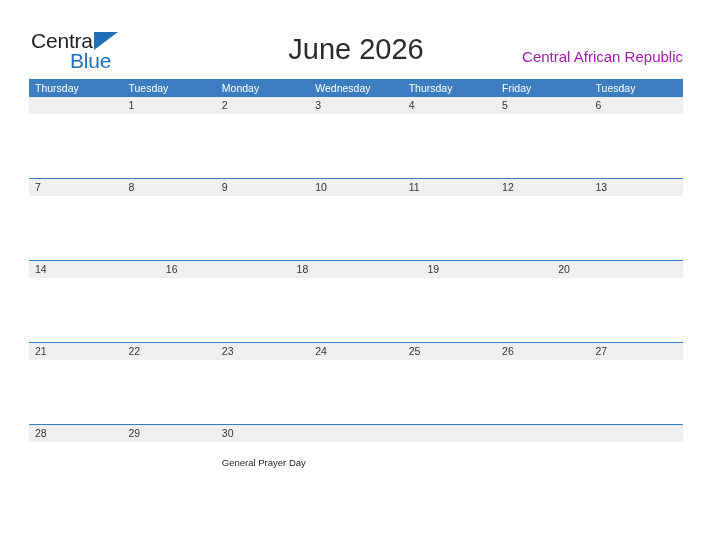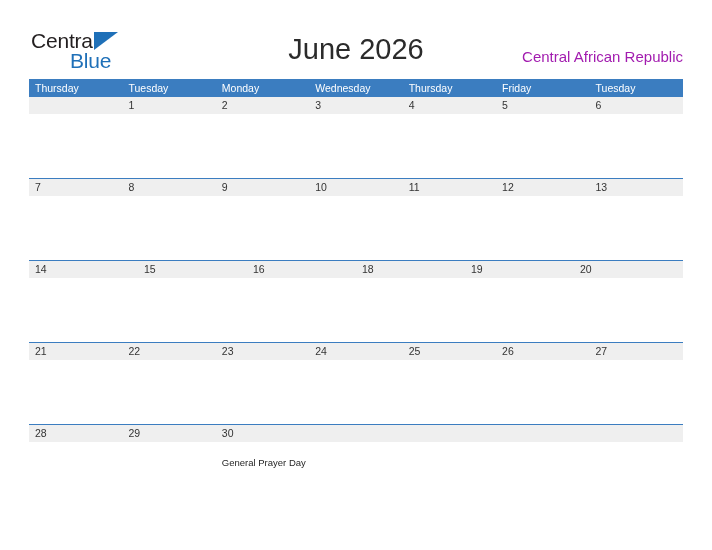--- a/index.html
+++ b/index.html
@@ -247,23 +247,20 @@
           </div>
         </div>
       </div>
       <div class="week-row">
         <div class="date-band"></div>
         <div class="week-cells">
           <div class="day-cell">
             <span class="day-number">14</span>
           </div>
           <div class="day-cell">
-            <span class="day-number">15</span>
-          </div>
-          <div class="day-cell">
             <span class="day-number">16</span>
           </div>
           <div class="day-cell">
             <span class="day-number">18</span>
           </div>
           <div class="day-cell">
             <span class="day-number">19</span>
           </div>
           <div class="day-cell">
             <span class="day-number">20</span>

